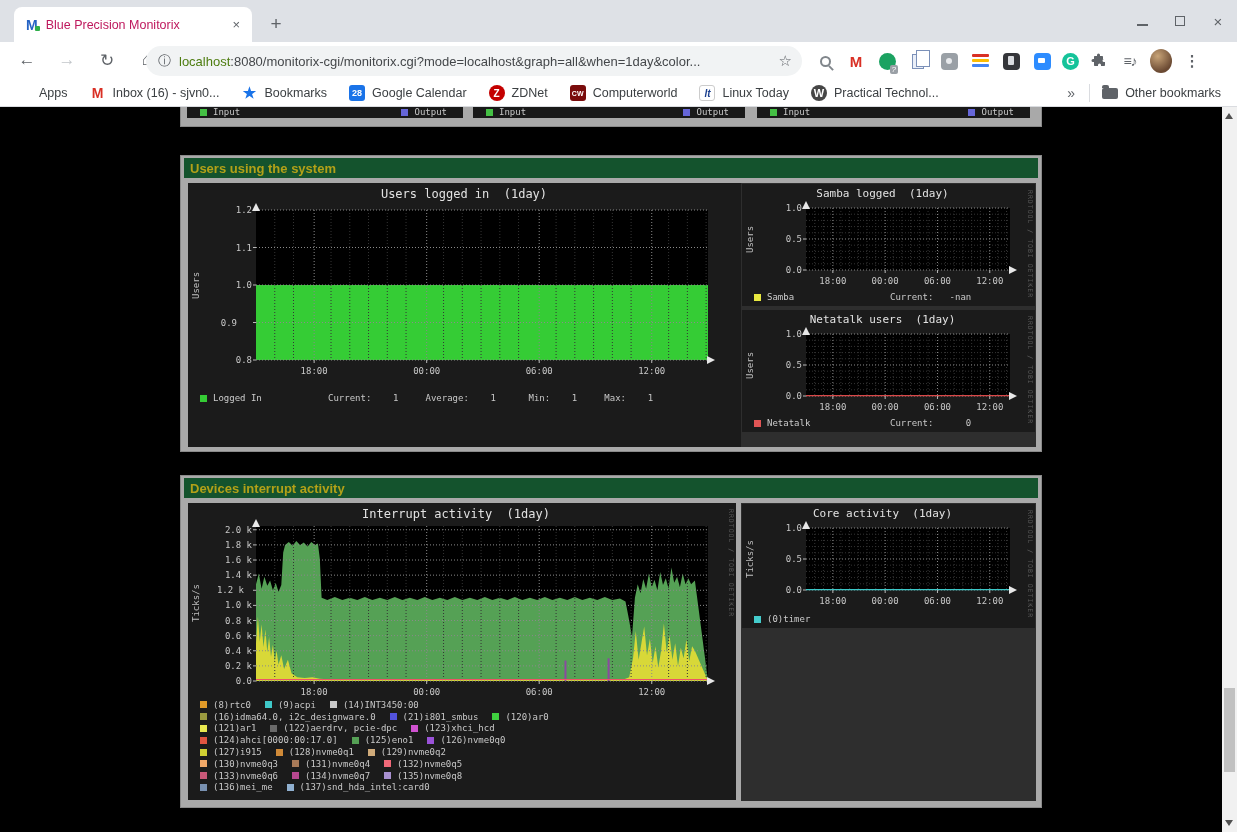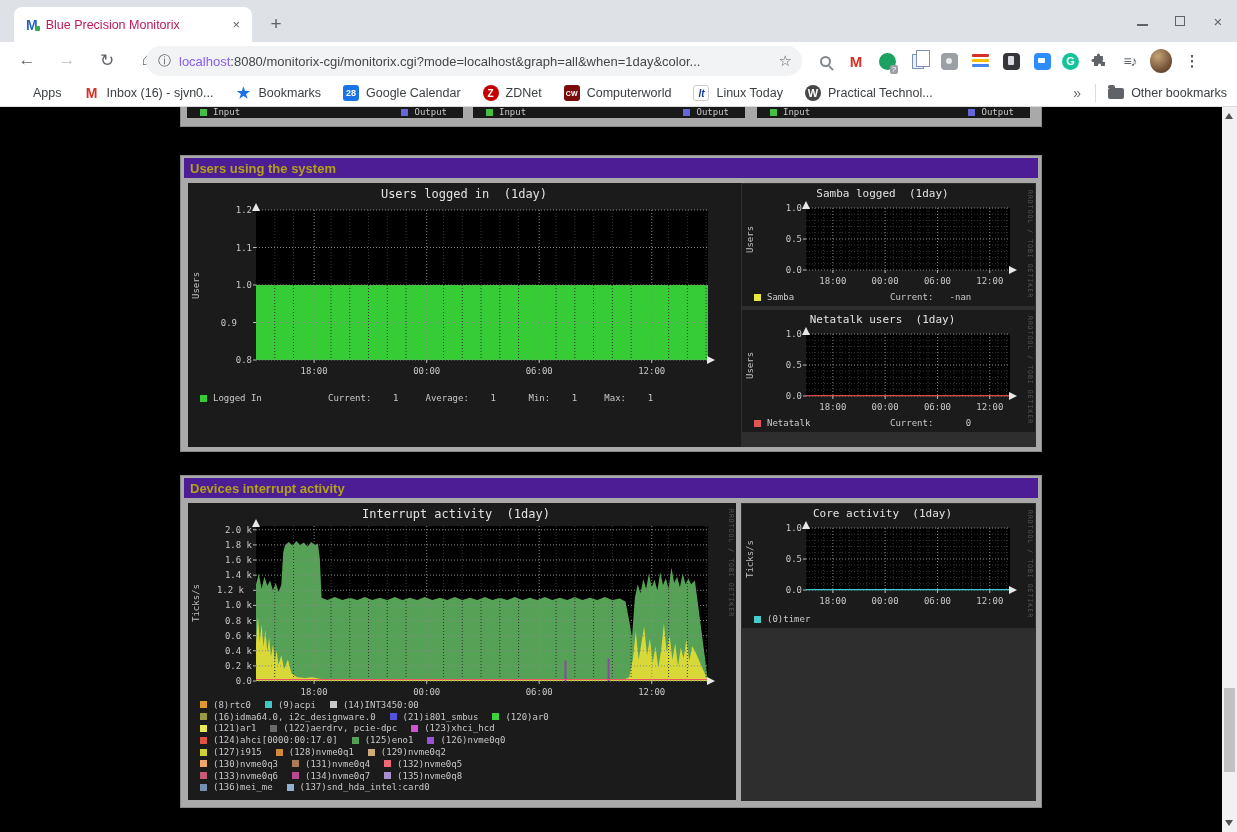--- a/index.html
+++ b/index.html
@@ -19,21 +19,21 @@
   .wc-max { width:10px; height:10px; border:1.6px solid #5f6368; }
   .wc-close { font-size:15px; }
 
   #toolbar { position:absolute; left:0; top:42px; width:1237px; height:38px; background:#fff; }
   #navbtns { position:absolute; left:12px; top:3px; display:flex; gap:10px; }
   .navic { width:30px; height:30px; display:flex; align-items:center; justify-content:center; font-size:17px; color:#5f6368; border-radius:50%; }
   .navic.disabled { color:#c2c6ca; }
   #omnibox { position:absolute; left:146px; top:4px; width:656px; height:30px; background:#f1f3f4; border-radius:15px; display:flex; align-items:center; padding:0 10px 0 12px; }
   #omnibox .info { font-size:13px; color:#5f6368; margin-right:8px; }
   #omnibox .url { font-size:13px; white-space:nowrap; overflow:hidden; flex:1; }
-  #omnibox .url .host { color:#8b5cf6; }
+  #omnibox .url .host { color:#4d7c0f; }
   #omnibox .url .rest { color:#44474a; }
   #omnibox .star { font-size:15px; color:#5f6368; margin-left:6px; }
   #exticons { position:absolute; left:814px; top:4px; height:30px; display:flex; gap:9px; align-items:center; }
   .xic { width:22px; height:22px; display:flex; align-items:center; justify-content:center; position:relative; }
   .ic-search-circ { width:11px; height:11px; border:2px solid #80868b; border-radius:50%; position:relative; }
   .ic-search-circ::after { content:""; position:absolute; right:-5px; bottom:-4px; width:6px; height:2px; background:#80868b; transform:rotate(45deg); }
   .ic-gmail { color:#d93025; font-weight:bold; font-size:15px; }
   .ic-voice { width:17px; height:17px; background:#1ba261; border-radius:50%; }
   .ic-voice::after { content:"?"; position:absolute; right:0; bottom:-2px; font-size:8px; color:#fff; background:#9aa0a6; border-radius:2px; padding:0 2px; }
   .ic-copy { width:12px; height:15px; border:1.5px solid #7b90b8; background:#e9eef8; position:relative; }
@@ -45,21 +45,21 @@
   .ic-darksq { width:17px; height:17px; background:#35363a; border-radius:4px; }
   .ic-darksq::after { content:""; position:absolute; left:8px; top:6px; width:6px; height:9px; background:#dadce0; border-radius:1px; }
   .ic-zoom { width:17px; height:17px; background:#2d8cff; border-radius:4px; }
   .ic-zoom::after { content:""; position:absolute; left:7px; top:8px; width:7px; height:5px; background:#fff; border-radius:1px; }
   .ic-gram { width:17px; height:17px; background:#15c39a; border-radius:50%; color:#fff; font-size:11px; font-weight:bold; display:flex; align-items:center; justify-content:center; }
   .ic-puzzle { color:#5f6368; }
   .ic-playlist { color:#5f6368; font-size:14px; letter-spacing:-1px; }
   .ic-avatar { width:24px; height:24px; border-radius:50%; background:radial-gradient(circle at 35% 30%, #c8a478, #6b4a33 70%); }
   .ic-dots { color:#5f6368; font-size:15px; font-weight:bold; }
 
-  #bookmarksbar { position:absolute; left:0; top:80px; width:1237px; height:27px; background:#fff; border-bottom:1px solid #dadce0; display:flex; align-items:center; padding:0 10px; }
+  #bookmarksbar { position:absolute; left:0; top:80px; width:1237px; height:27px; background:#fff; border-bottom:1px solid #dadce0; display:flex; align-items:center; padding:0 16px; }
   .bm-item { display:flex; align-items:center; margin-right:22px; white-space:nowrap; }
   .bm-ic { width:16px; height:16px; margin-right:7px; display:flex; align-items:center; justify-content:center; font-size:11px; font-weight:bold; border-radius:3px; }
   .bm-label { font-size:12.5px; color:#3c4043; }
   .ic-apps { display:grid; grid-template-columns:repeat(3,4px); grid-template-rows:repeat(3,4px); gap:1px; }
   .ic-apps i { background:#5f6368; border-radius:1px; }
   .ic-apps i:nth-child(1){background:#ea4335}.ic-apps i:nth-child(2){background:#fbbc04}.ic-apps i:nth-child(3){background:#34a853}
   .ic-apps i:nth-child(4){background:#4285f4}.ic-apps i:nth-child(5){background:#ea4335}.ic-apps i:nth-child(6){background:#fbbc04}
   .ic-apps i:nth-child(7){background:#34a853}.ic-apps i:nth-child(8){background:#4285f4}.ic-apps i:nth-child(9){background:#ea4335}
   .ic-bm-gmail { color:#d93025; font-size:14px; }
   .ic-bm-star { color:#1a73e8; font-size:15px; }
@@ -70,21 +70,21 @@
   .ic-bm-wp { background:#464646; color:#fff; border-radius:50%; font-size:11px; }
   .bm-right { margin-left:auto; display:flex; align-items:center; }
   .bm-chevrons { font-size:14px; color:#5f6368; margin-right:14px; }
   .bm-divider { width:1px; height:18px; background:#dadce0; margin-right:12px; }
   .ic-folder { width:16px; height:11px; background:#5f6368; border-radius:2px; position:relative; margin-right:7px; }
   .ic-folder::before { content:""; position:absolute; left:0; top:-3px; width:7px; height:3px; background:#5f6368; border-radius:2px 2px 0 0; }
 
   
   #content { position:absolute; left:0; top:107px; width:1222px; height:725px; background:#000; overflow:hidden; }
   .frame { position:absolute; background:#a9a9a9; border:1px solid #8a8a8a; }
-  .sec-header { position:absolute; left:3px; right:3px; top:2px; height:20px; background:#4c1d95; display:flex; align-items:center; padding-left:6px; }
+  .sec-header { position:absolute; left:3px; right:3px; top:2px; height:20px; background:#14532d; display:flex; align-items:center; padding-left:6px; }
   .sec-header span { font-size:13px; font-weight:bold; color:#b3a118; }
   .cell { position:absolute; background:#2e2e2e; }
   .rrd { position:absolute; background:#1b1b1b; font-family:"DejaVu Sans Mono", monospace; color:#ccc; overflow:hidden; }
   .rrd-title { position:absolute; left:0; right:12px; text-align:center; color:#e2e2e2; white-space:pre; }
   .rrd-plot { position:absolute; background:#000; }
   .rrd-plot svg { overflow:visible; display:block; }
   .rrd-lab { position:absolute; font-size:9px; line-height:10px; color:#c8c8c8; white-space:pre; }
   .rrd-yaxis { position:absolute; writing-mode:vertical-rl; transform:rotate(180deg); font-size:9px; color:#c0c0c0; display:flex; align-items:center; justify-content:center; }
   .rrd-sign { position:absolute; right:1px; top:6px; bottom:6px; writing-mode:vertical-rl; font-size:6.5px; letter-spacing:1px; color:#5a5a5a; }
   .rrd-legend { position:absolute; left:12px; right:10px; display:flex; align-items:center; font-size:9px; }

